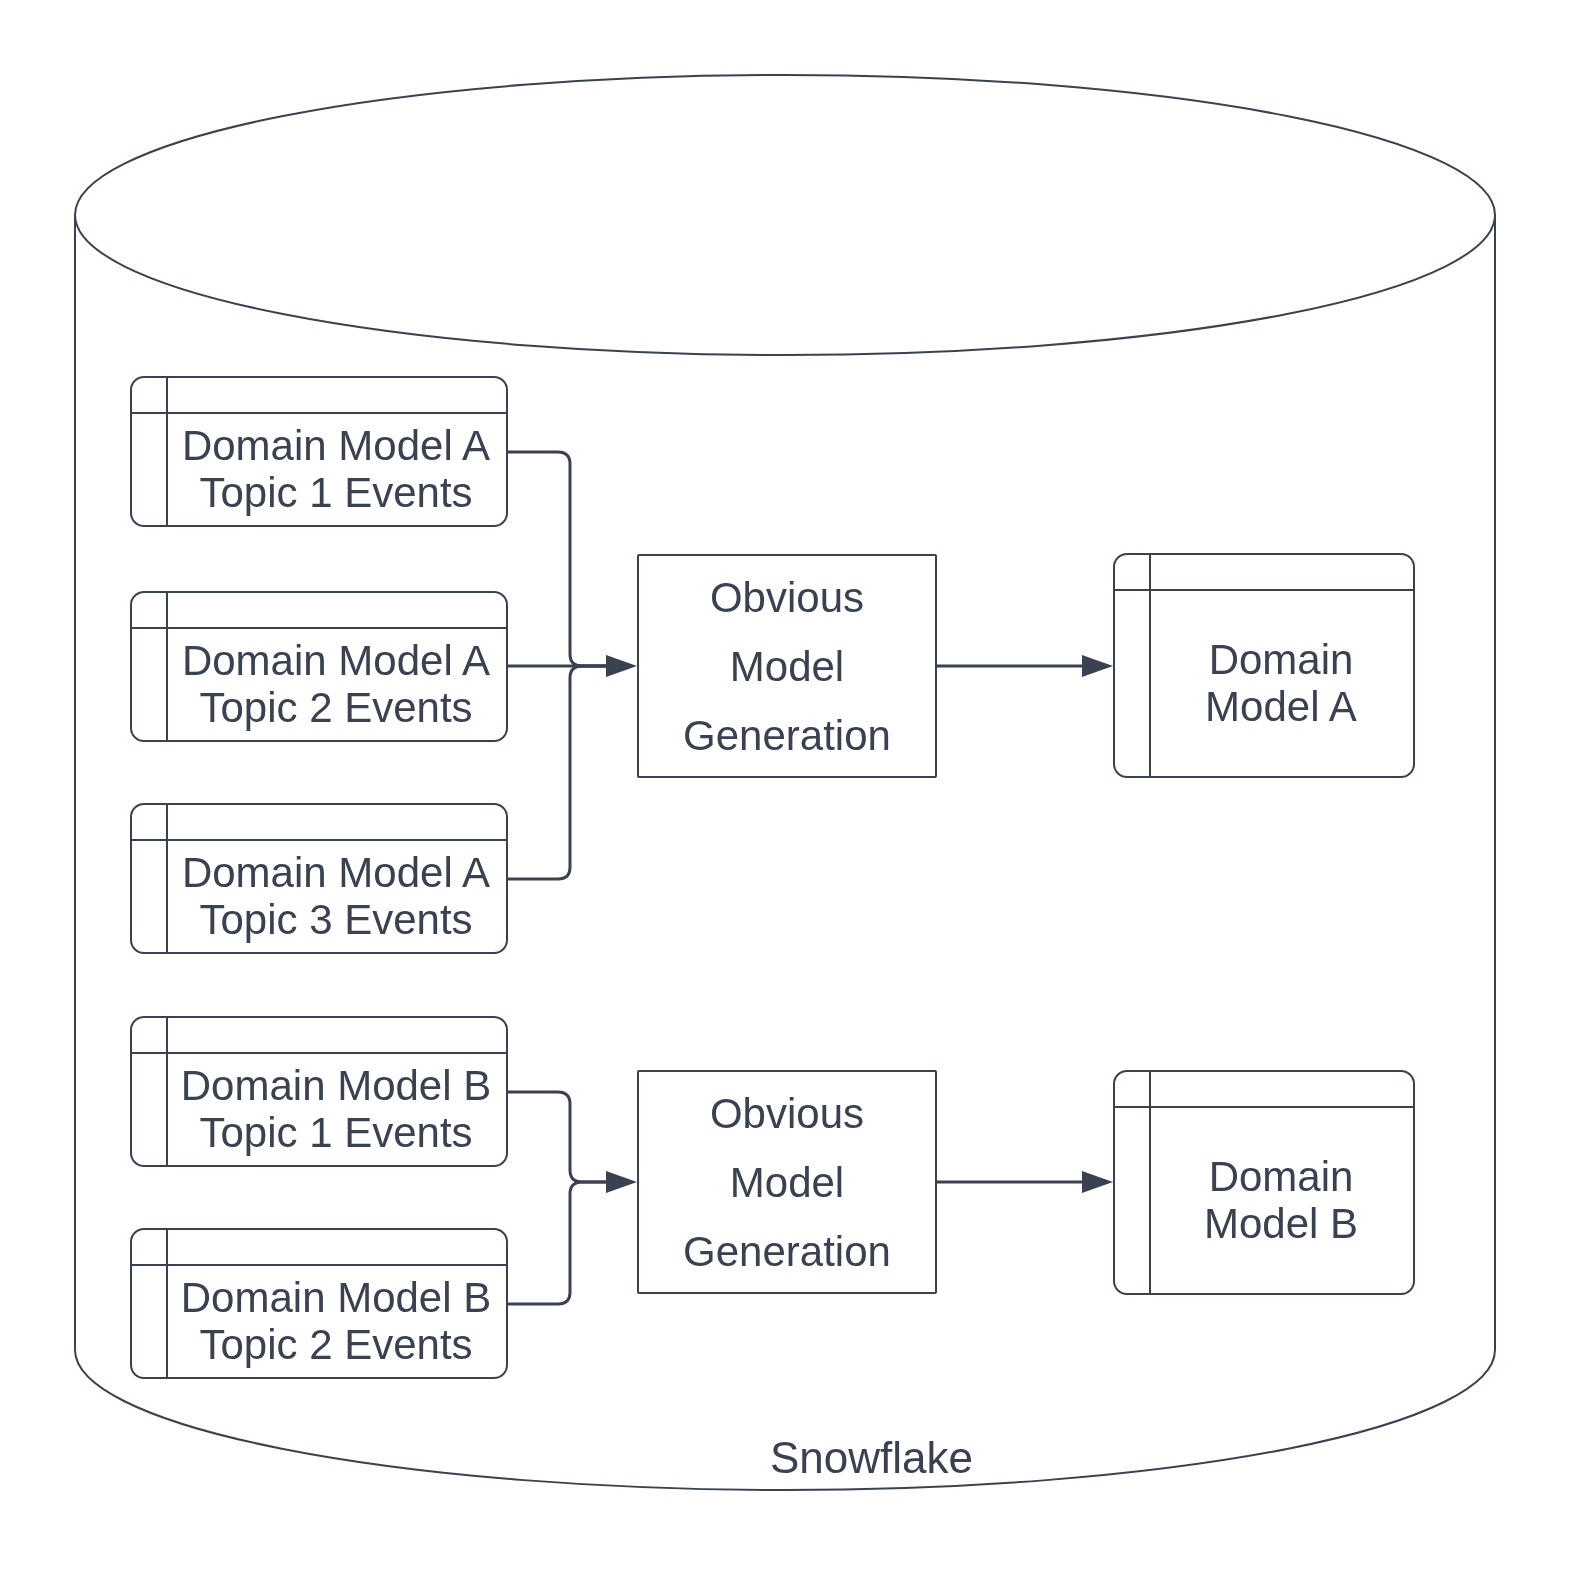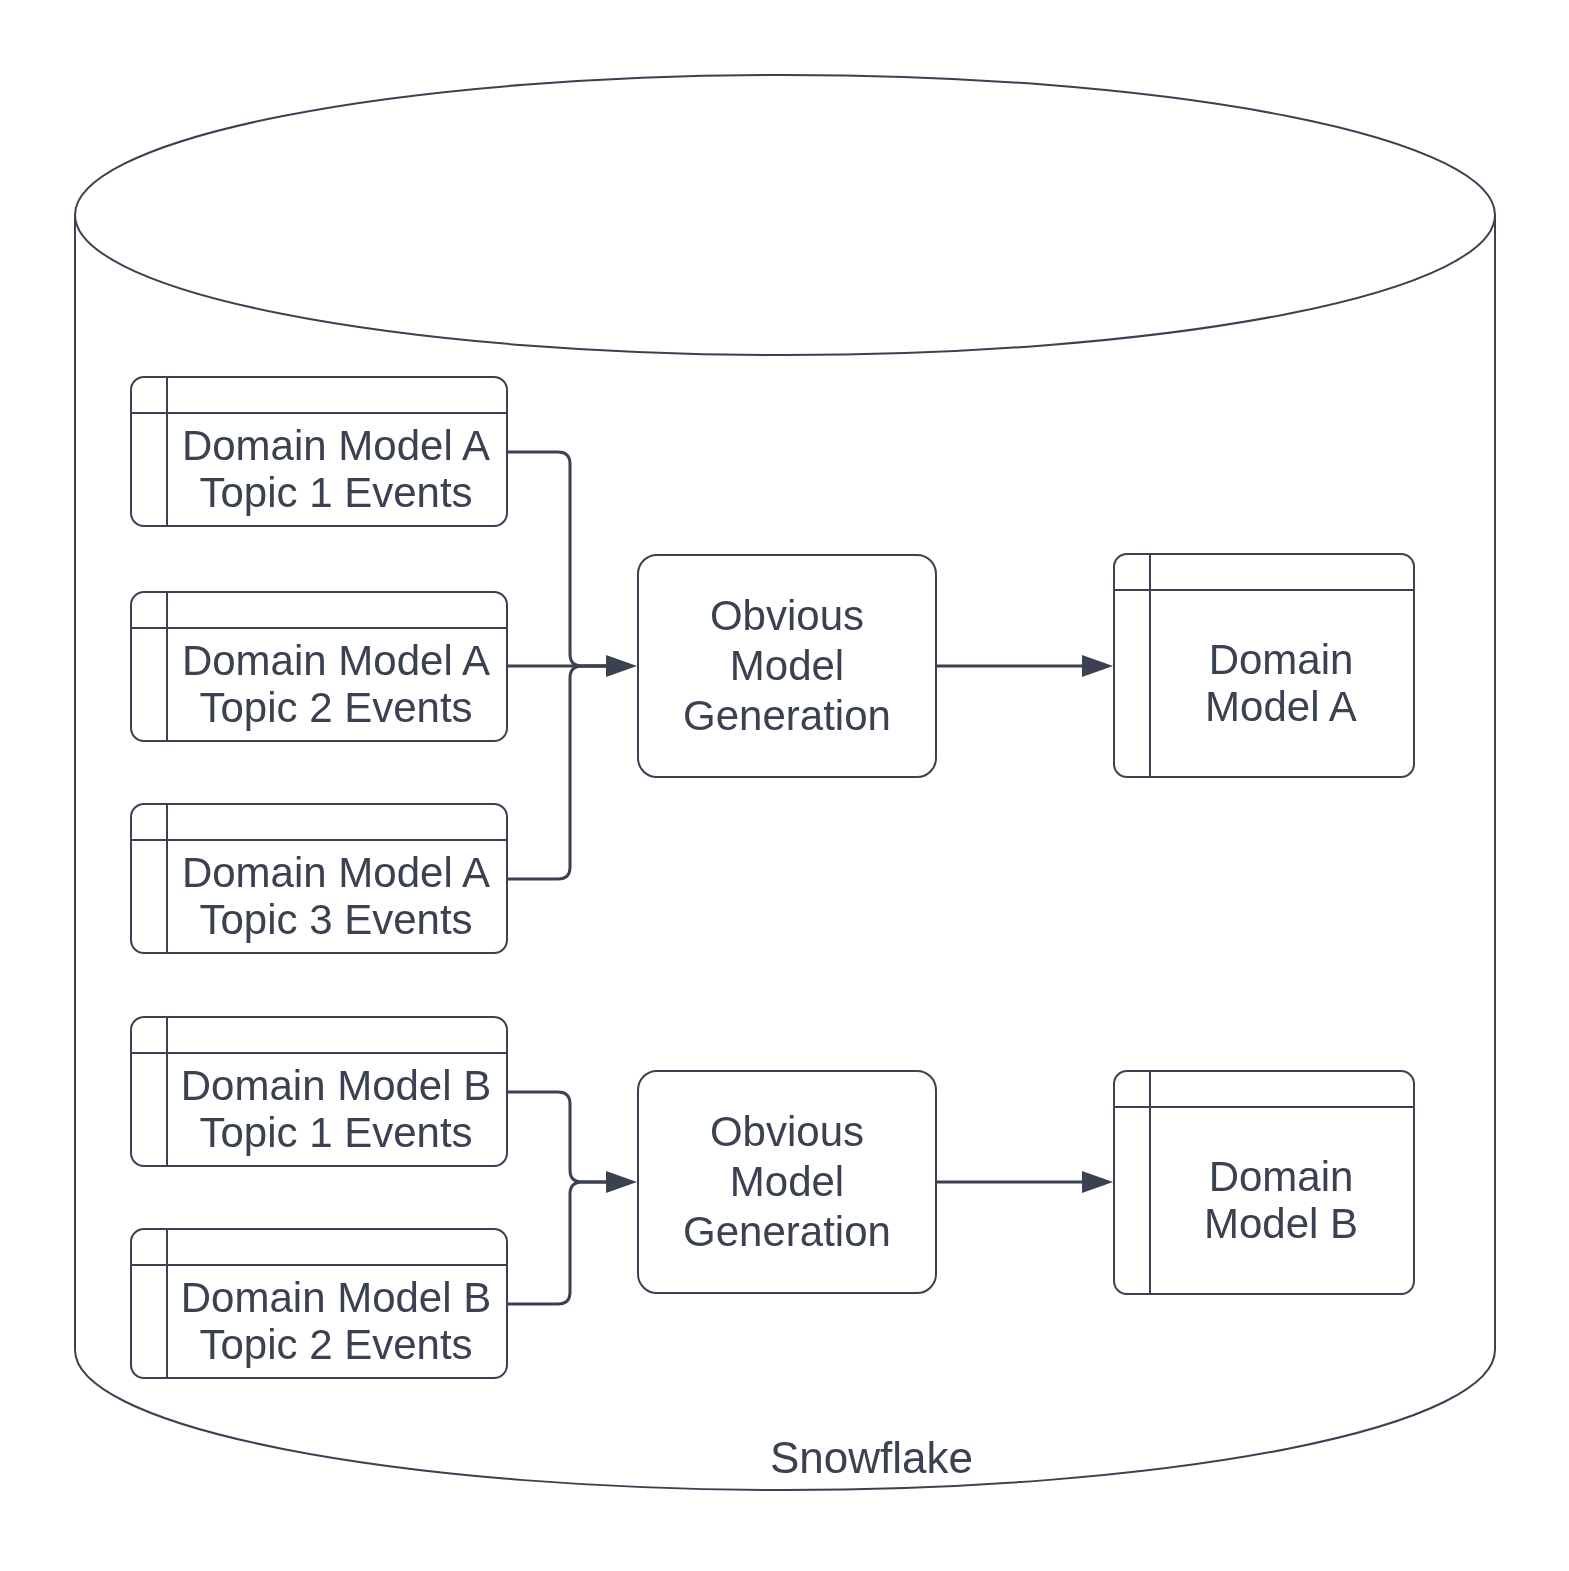--- a/index.html
+++ b/index.html
@@ -46,26 +46,26 @@
   .tb-label{
     position:absolute;left:34px;top:34px;right:0;bottom:0;
     display:flex;align-items:center;justify-content:center;
     text-align:center;
     white-space:pre-line;
   }
   .process-box{
     position:absolute;
     box-sizing:border-box;
     border:2.5px solid var(--stroke);
-    border-radius:20px;
+    border-radius:2px;
     background:var(--bg);
     display:flex;align-items:center;justify-content:center;
     text-align:center;
     white-space:pre-line;
-    line-height:50px;
+    line-height:69px;
   }
   .cyl-label{
     position:absolute;
     left:583px;top:1434px;width:390px;height:48px;
     text-align:right;
     font-size:44px;line-height:48px;
     white-space:nowrap;
   }
 </style>
 </head>

